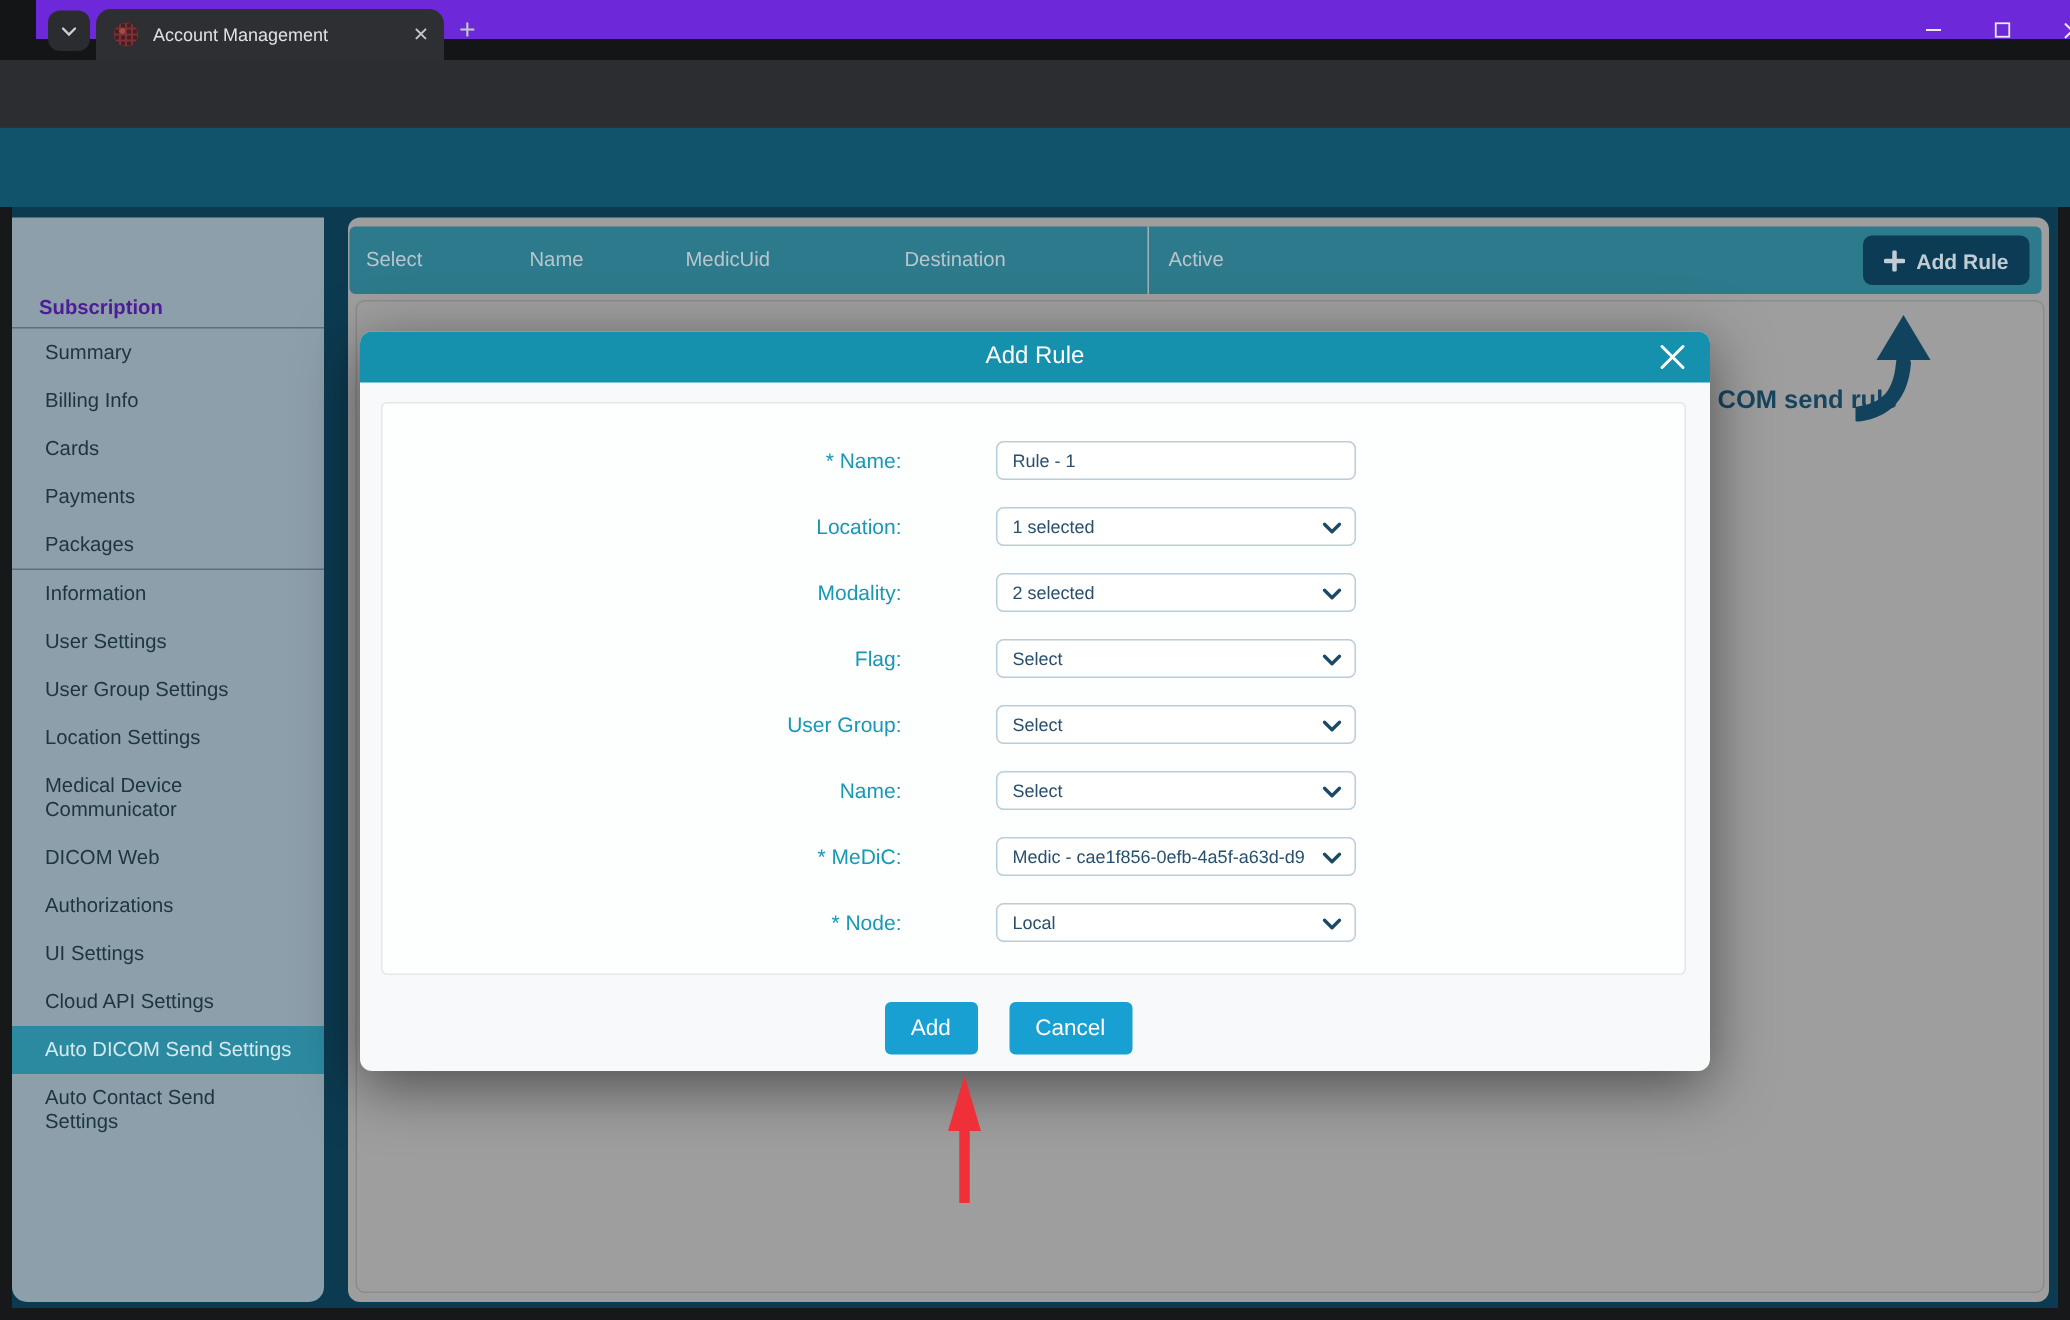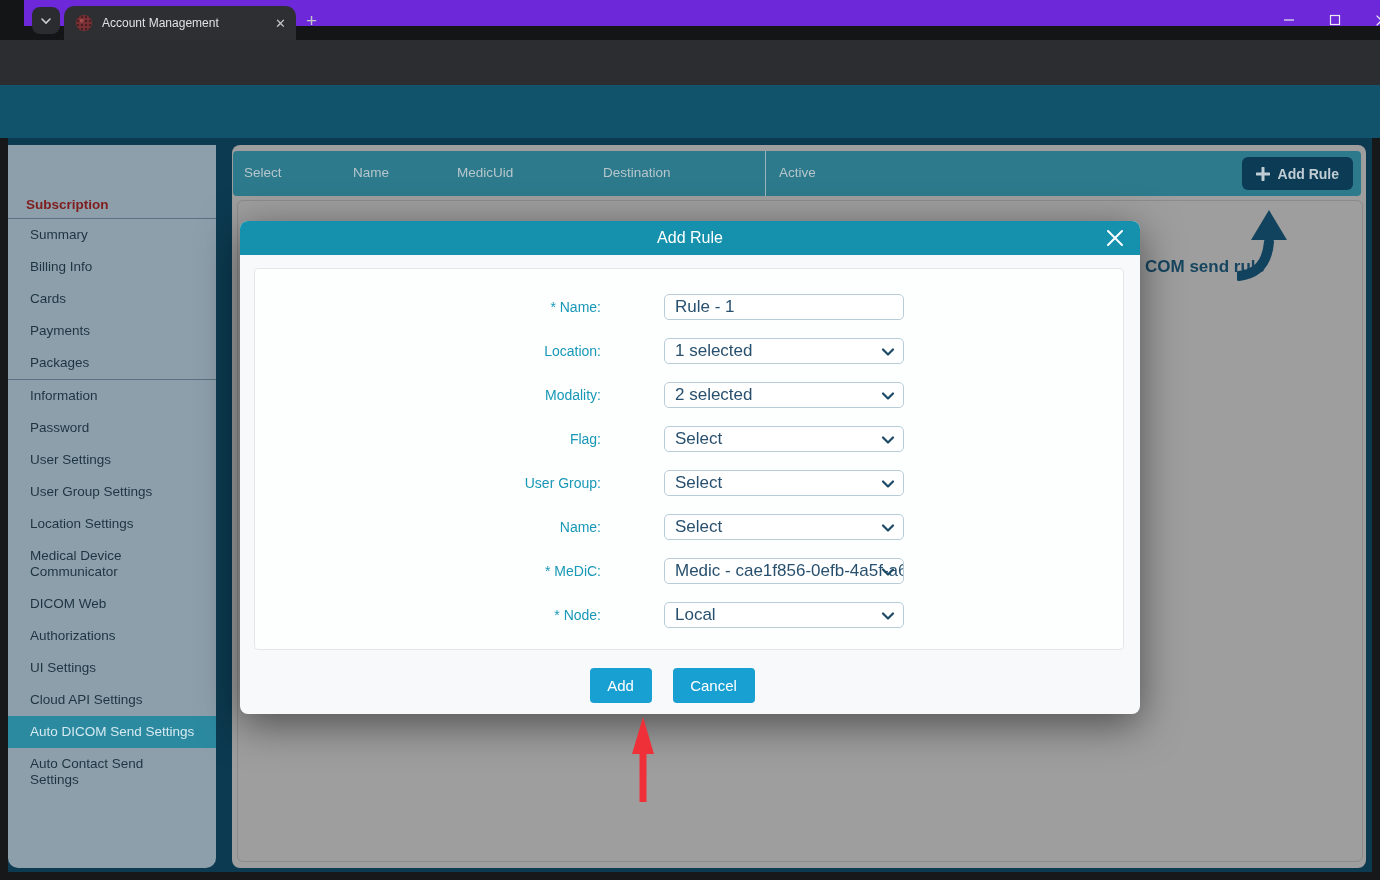--- a/index.html
+++ b/index.html
@@ -33,21 +33,21 @@
              background-image:radial-gradient(circle,#86a6b3 1.1px,transparent 1.3px);
              background-size:4.6px 4.6px;}
   .brandname{left:74px;top:101px;color:#9cb6c1;font-size:20px;letter-spacing:.5px;font-weight:500;}
   .apptitle{left:627px;top:103px;color:#9ab4c0;font-size:17px;font-weight:700;}
   .hdric{top:97px;width:30px;height:30px;color:#87a4b1;}
   
   .pagebg{left:0;top:138px;width:1380px;height:742px;background:#0c3a50;}
   .framestrip{background:#17181a;}
   .sidebar{left:8px;top:145px;width:208px;height:723px;background:#8d9fab;
            border-radius:0 0 10px 10px;overflow:hidden;color:#1d3441;font-size:13.5px;}
-  .sbhead{font-weight:700;color:#7f1d1d;padding:10px 10px 6px 18px;}
+  .sbhead{font-weight:700;color:#4c1d95;padding:10px 10px 6px 18px;}
   .sbsep{border-bottom:1px solid rgba(26,58,80,.45);margin:0;}
   .sbitem{padding:8px 10px 8px 22px;line-height:16px;}
   .sbitem.active{background:#2c8aa0;color:#d5e9f0;}
   
   .mainpanel{left:232px;top:145px;width:1134px;height:723px;background:#9e9e9e;border-radius:8px;}
   .innerbox{left:237px;top:200px;width:1124px;height:660px;border:1px solid #8b8b8b;border-radius:6px;}
   .tblhead{left:233px;top:151px;width:1128px;height:45px;background:#2d7a8c;border-radius:4px;
            color:#b7c6cc;font-size:13.5px;font-weight:500;}
   .thcell{top:14px;}
   .thsep{left:532px;top:0;width:1px;height:45px;background:#9db3bb;}
@@ -62,21 +62,21 @@
          display:flex;align-items:center;justify-content:center;color:#fff;font-size:16px;font-weight:500;}
   .mclose{position:absolute;right:12px;top:6px;width:24px;height:24px;color:#fff;}
   .mcard{left:14px;top:47px;width:870px;height:382px;background:#fdfefe;border:1px solid #e2e7e9;
          border-radius:4px;box-sizing:border-box;}
   .frow{display:flex;align-items:center;height:26px;margin:18px 0 0 0;gap:48px;}
   .frow:first-child{margin-top:25px;}
   .flabel{width:346px;text-align:right;color:#1898b6;font-size:14px;flex:0 0 346px;}
   .fbox{margin-left:15px;width:240px;height:26px;border:1px solid #b9cdd8;border-radius:5px;
         background:#fff;position:relative;display:flex;align-items:center;box-sizing:border-box;
         overflow:hidden;}
-  .fval{margin-left:10px;color:#28506e;font-size:17px;white-space:nowrap;z-index:1;}
+  .fval{margin-left:10px;color:#28506e;font-size:12px;white-space:nowrap;z-index:1;}
   .chev{position:absolute;right:7px;top:5px;z-index:2;}
   .mfoot{left:0;top:447px;width:864px;display:flex;justify-content:center;gap:21px;}
   .mbtn{height:35px;background:#19a0d3;border-radius:4px;color:#fff;font-size:15px;
         display:flex;align-items:center;justify-content:center;border:none;}
 </style>
 </head>
 <body>
 
 <div class="abs tabstrip">
   <div class="abs tabsearch">
@@ -184,21 +184,20 @@
   <div style="height:42px;"></div>
   <div class="sbhead">Subscription</div>
   <div class="sbsep"></div>
   <div class="sbitem">Summary</div>
   <div class="sbitem">Billing Info</div>
   <div class="sbitem">Cards</div>
   <div class="sbitem">Payments</div>
   <div class="sbitem">Packages</div>
   <div class="sbsep"></div>
   <div class="sbitem">Information</div>
-  <div class="sbitem">Password</div>
   <div class="sbitem">User Settings</div>
   <div class="sbitem">User Group Settings</div>
   <div class="sbitem">Location Settings</div>
   <div class="sbitem" style="width:150px;">Medical Device Communicator</div>
   <div class="sbitem">DICOM Web</div>
   <div class="sbitem">Authorizations</div>
   <div class="sbitem">UI Settings</div>
   <div class="sbitem">Cloud API Settings</div>
   <div class="sbitem active">Auto DICOM Send Settings</div>
   <div class="sbitem" style="width:150px;">Auto Contact Send Settings</div>

